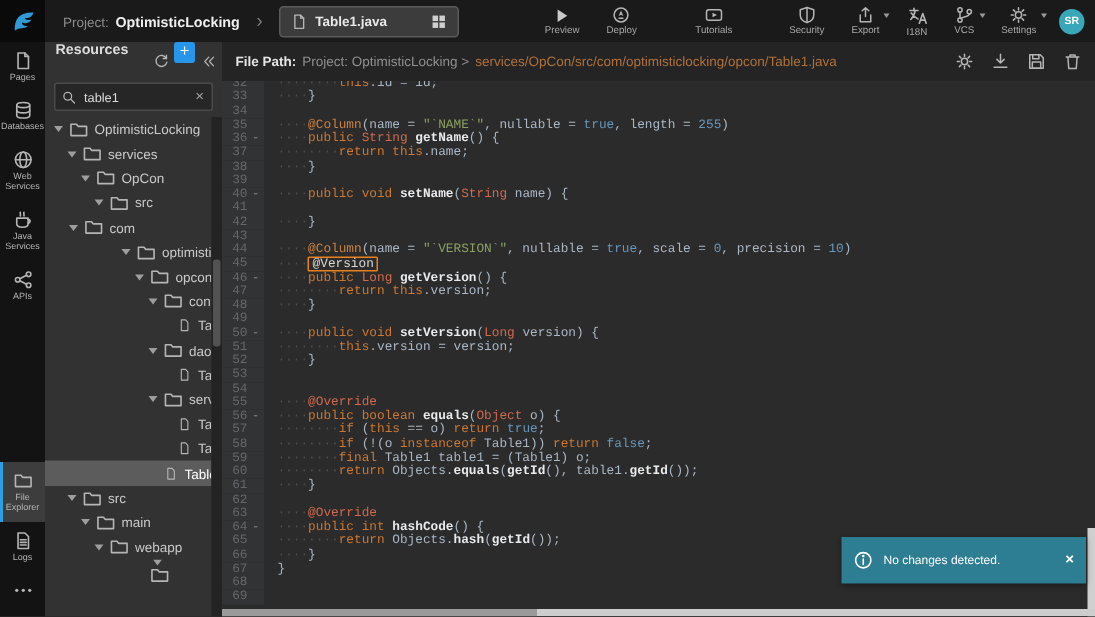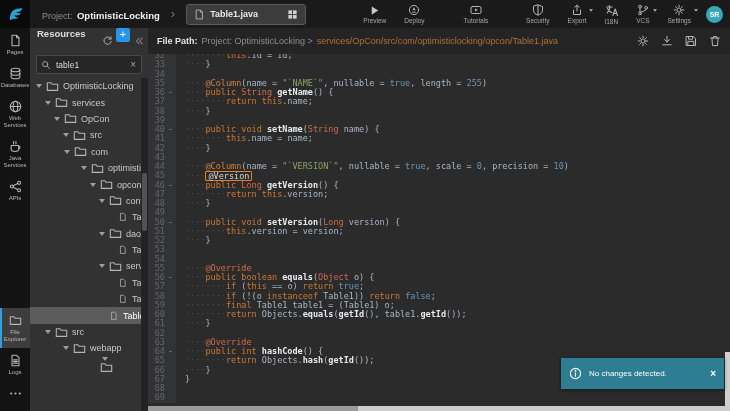--- a/index.html
+++ b/index.html
@@ -53,21 +53,21 @@
   
   .main { position:absolute; top:28px; left:148px; right:0; bottom:0; }
   .pathbar { height:26px; background:#242424; border-bottom:1px solid #181818; display:flex; align-items:center; padding:0 9px; }
   .fp-label { font-size:9px; font-weight:bold; color:#e4e4e4; white-space:nowrap; }
   .fp-proj { font-size:9px; color:#8f8f8f; margin-left:4px; white-space:nowrap; }
   .fp-path { font-size:9px; color:#b0713a; margin-left:4px; white-space:nowrap;text-align:right; }
   .fp-actions { margin-left:auto; display:flex; align-items:center; gap:12px; }
   .fp-actions .ico { cursor:pointer; }
   .editor { position:absolute; top:26px; left:0; right:0; bottom:0; background:#2b2b2b; overflow:hidden;
     font-family:"DejaVu Sans Mono", monospace; font-size:8.5px; }
-  .lines { margin-top:-3px; }
+  .lines { margin-top:-3px;font-family:Liberation Mono, monospace; }
   .cl { display:flex; height:9.26px; line-height:9.26px; white-space:pre; }
   .ln { width:17px; text-align:right; color:#64686b; background:#313335; flex-shrink:0; padding-right:3px; }
   .fm { width:8px; background:#313335; color:#909090; flex-shrink:0; font-size:8px; }
   .ct { padding-left:9px; }
   .tk-p { color:#a9b7c6; }
   .tk-k { color:#cc7832; }
   .tk-r { color:#cf6a4c; }
   .tk-s { color:#8aa162; }
   .tk-n { color:#6897bb; }
   .tk-f { color:#e8eaec; font-weight:bold; }
@@ -342,21 +342,21 @@
       </div>
       <div class="tree-row" style="padding-left: 33px;">
         <span class="tri"></span>
         <span class="ico">
           <svg width="13" height="13" viewBox="0 0 12 12" fill="none" stroke="#b5b5b5" stroke-width="1" stroke-linecap="round" stroke-linejoin="round">
             <path d="M1.2 2.6 H4.6 L5.6 3.9 H10.8 V9.6 H1.2 Z"></path>
           </svg>
         </span>
         <span class="tlabel">src</span>
       </div>
-      <div class="tree-row" style="padding-left: 34px;">
+      <div class="tree-row" style="padding-left: 16px;">
         <span class="tri"></span>
         <span class="ico">
           <svg width="13" height="13" viewBox="0 0 12 12" fill="none" stroke="#b5b5b5" stroke-width="1" stroke-linecap="round" stroke-linejoin="round">
             <path d="M1.2 2.6 H4.6 L5.6 3.9 H10.8 V9.6 H1.2 Z"></path>
           </svg>
         </span>
         <span class="tlabel">com</span>
       </div>
       <div class="tree-row" style="padding-left: 51px;">
         <span class="tri"></span>
@@ -449,20 +449,29 @@
         <span class="tlabel">Table1.java</span>
       </div>
       <div class="tree-row" style="padding-left: 15px;">
         <span class="tri"></span>
         <span class="ico">
           <svg width="13" height="13" viewBox="0 0 12 12" fill="none" stroke="#b5b5b5" stroke-width="1" stroke-linecap="round" stroke-linejoin="round">
             <path d="M1.2 2.6 H4.6 L5.6 3.9 H10.8 V9.6 H1.2 Z"></path>
           </svg>
         </span>
         <span class="tlabel">src</span>
+      </div>
+      <div class="tree-row" style="padding-left: 24px;">
+        <span class="tri"></span>
+        <span class="ico">
+          <svg width="13" height="13" viewBox="0 0 12 12" fill="none" stroke="#b5b5b5" stroke-width="1" stroke-linecap="round" stroke-linejoin="round">
+            <path d="M1.2 2.6 H4.6 L5.6 3.9 H10.8 V9.6 H1.2 Z"></path>
+          </svg>
+        </span>
+        <span class="tlabel">main</span>
       </div>
       <div class="tree-row" style="padding-left: 33px;">
         <span class="tri"></span>
         <span class="ico">
           <svg width="13" height="13" viewBox="0 0 12 12" fill="none" stroke="#b5b5b5" stroke-width="1" stroke-linecap="round" stroke-linejoin="round">
             <path d="M1.2 2.6 H4.6 L5.6 3.9 H10.8 V9.6 H1.2 Z"></path>
           </svg>
         </span>
         <span class="tlabel">webapp</span>
       </div>
@@ -517,21 +526,21 @@
     <div class="lines">
         <div class="cl"><span class="ln">32</span><span class="fm"></span><span class="ct"><span class="tk-w">········</span><span class="tk-k">this</span><span class="tk-p">.id = id;</span></span></div>
         <div class="cl"><span class="ln">33</span><span class="fm"></span><span class="ct"><span class="tk-w">····</span><span class="tk-p">}</span></span></div>
         <div class="cl"><span class="ln">34</span><span class="fm"></span><span class="ct"></span></div>
         <div class="cl"><span class="ln">35</span><span class="fm"></span><span class="ct"><span class="tk-w">····</span><span class="tk-a">@Column</span><span class="tk-p">(name = </span><span class="tk-s">"`NAME`"</span><span class="tk-p">, nullable = </span><span class="tk-n">true</span><span class="tk-p">, length = </span><span class="tk-n">255</span><span class="tk-p">)</span></span></div>
         <div class="cl"><span class="ln">36</span><span class="fm">-</span><span class="ct"><span class="tk-w">····</span><span class="tk-k">public </span><span class="tk-r">String</span><span class="tk-p"> </span><span class="tk-f">getName</span><span class="tk-p">() {</span></span></div>
         <div class="cl"><span class="ln">37</span><span class="fm"></span><span class="ct"><span class="tk-w">········</span><span class="tk-k">return this</span><span class="tk-p">.name;</span></span></div>
         <div class="cl"><span class="ln">38</span><span class="fm"></span><span class="ct"><span class="tk-w">····</span><span class="tk-p">}</span></span></div>
         <div class="cl"><span class="ln">39</span><span class="fm"></span><span class="ct"></span></div>
         <div class="cl"><span class="ln">40</span><span class="fm">-</span><span class="ct"><span class="tk-w">····</span><span class="tk-k">public void </span><span class="tk-f">setName</span><span class="tk-p">(</span><span class="tk-r">String</span><span class="tk-p"> name) {</span></span></div>
-        <div class="cl"><span class="ln">41</span><span class="fm"></span><span class="ct"><span class="tk-w">········</span><span class="tk-k">this</span><span class="tk-p">.name = name;</span></span></div>
+        <div class="cl"><span class="ln">41</span><span class="fm"></span></div>
         <div class="cl"><span class="ln">42</span><span class="fm"></span><span class="ct"><span class="tk-w">····</span><span class="tk-p">}</span></span></div>
         <div class="cl"><span class="ln">43</span><span class="fm"></span><span class="ct"></span></div>
         <div class="cl"><span class="ln">44</span><span class="fm"></span><span class="ct"><span class="tk-w">····</span><span class="tk-a">@Column</span><span class="tk-p">(name = </span><span class="tk-s">"`VERSION`"</span><span class="tk-p">, nullable = </span><span class="tk-n">true</span><span class="tk-p">, scale = </span><span class="tk-n">0</span><span class="tk-p">, precision = </span><span class="tk-n">10</span><span class="tk-p">)</span></span></div>
         <div class="cl"><span class="ln">45</span><span class="fm"></span><span class="ct"><span class="tk-w">····</span><span class="tk-v">@Version</span></span></div>
         <div class="cl"><span class="ln">46</span><span class="fm">-</span><span class="ct"><span class="tk-w">····</span><span class="tk-k">public </span><span class="tk-r">Long</span><span class="tk-p"> </span><span class="tk-f">getVersion</span><span class="tk-p">() {</span></span></div>
         <div class="cl"><span class="ln">47</span><span class="fm"></span><span class="ct"><span class="tk-w">········</span><span class="tk-k">return this</span><span class="tk-p">.version;</span></span></div>
         <div class="cl"><span class="ln">48</span><span class="fm"></span><span class="ct"><span class="tk-w">····</span><span class="tk-p">}</span></span></div>
         <div class="cl"><span class="ln">49</span><span class="fm"></span><span class="ct"></span></div>
         <div class="cl"><span class="ln">50</span><span class="fm">-</span><span class="ct"><span class="tk-w">····</span><span class="tk-k">public void </span><span class="tk-f">setVersion</span><span class="tk-p">(</span><span class="tk-r">Long</span><span class="tk-p"> version) {</span></span></div>
         <div class="cl"><span class="ln">51</span><span class="fm"></span><span class="ct"><span class="tk-w">········</span><span class="tk-k">this</span><span class="tk-p">.version = version;</span></span></div>

